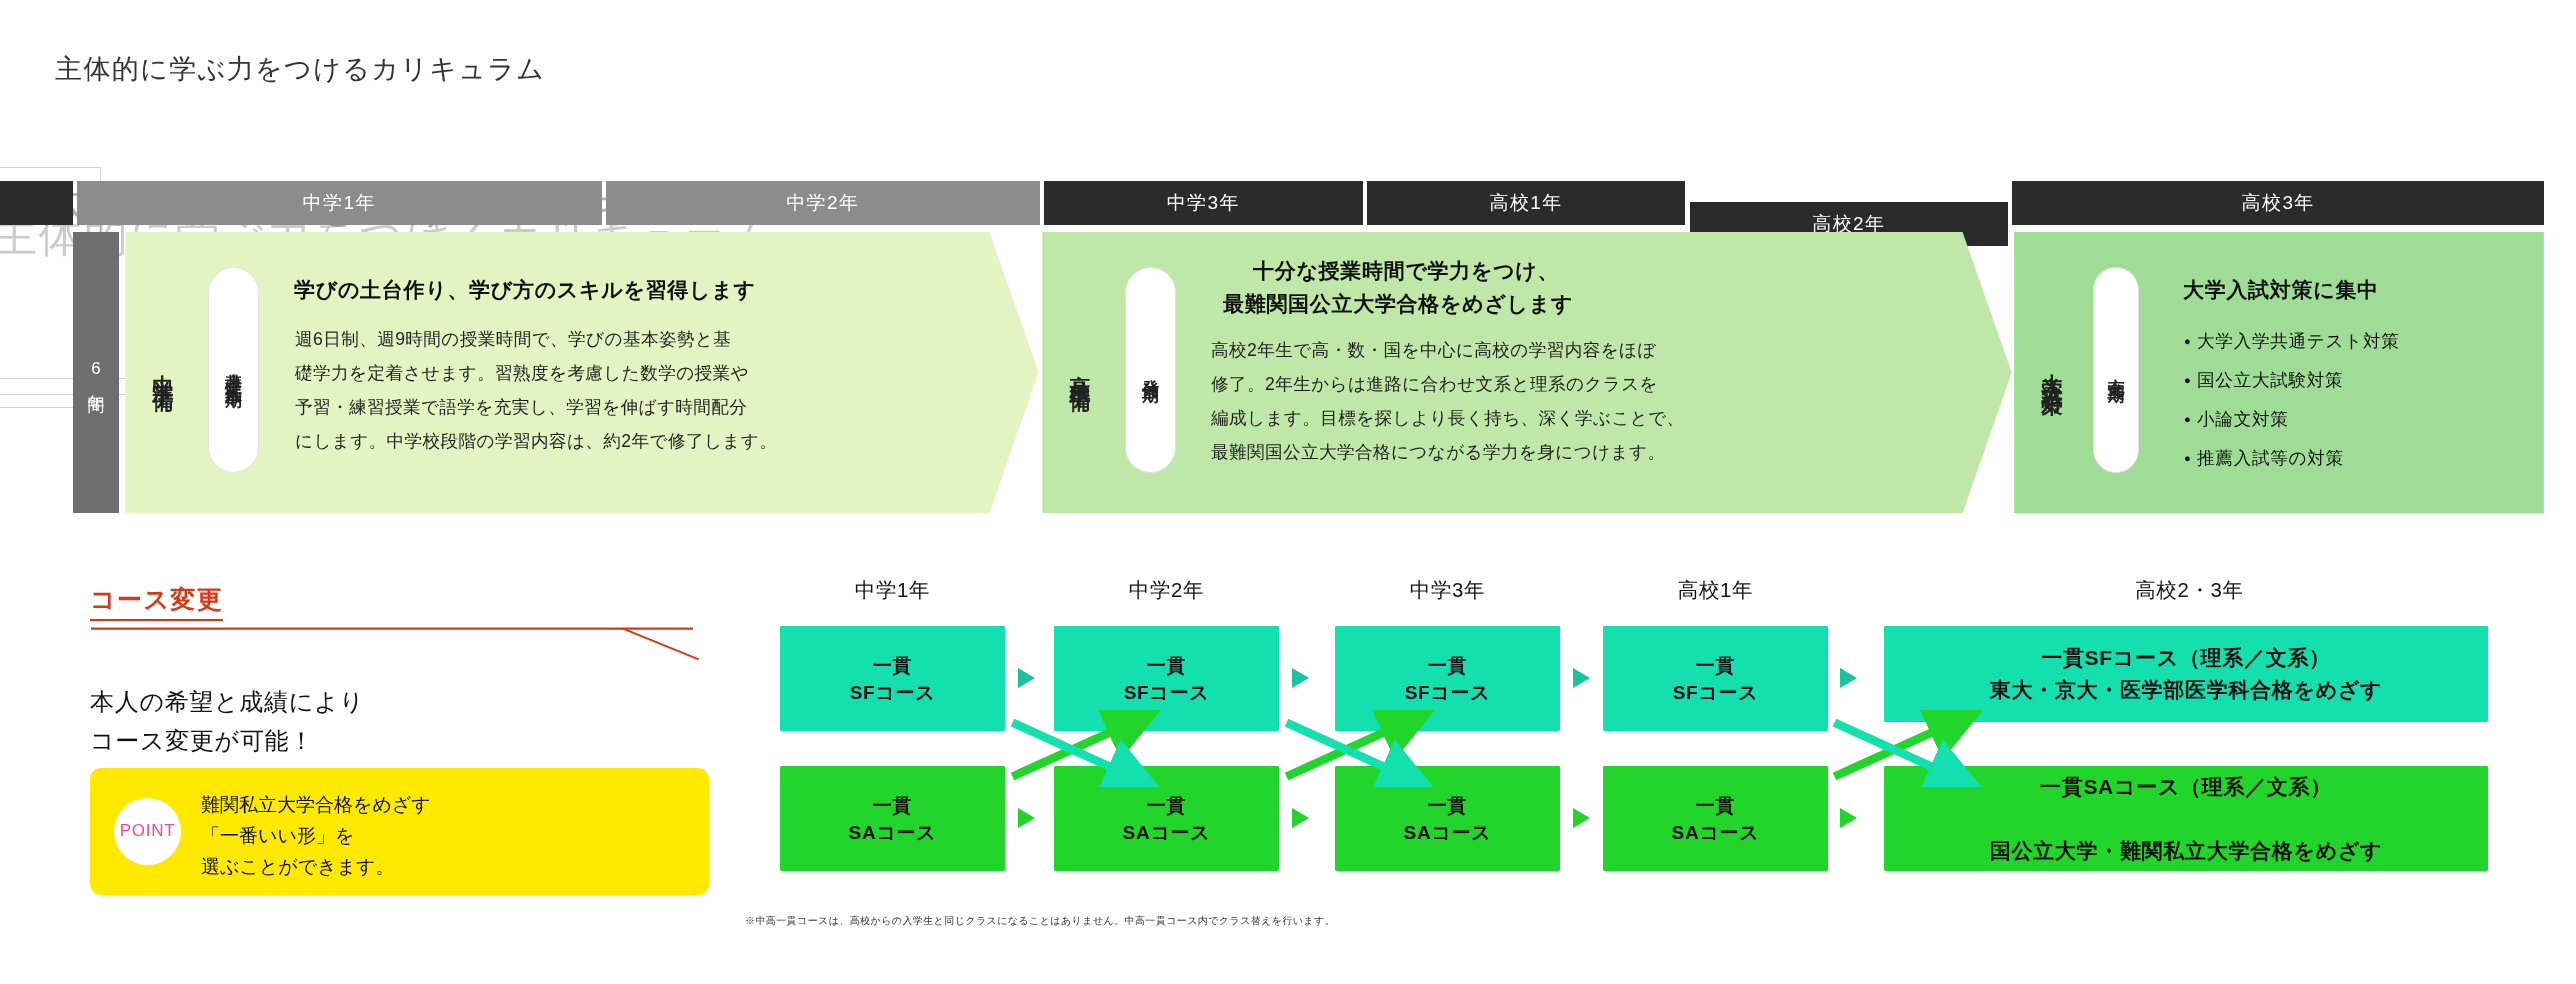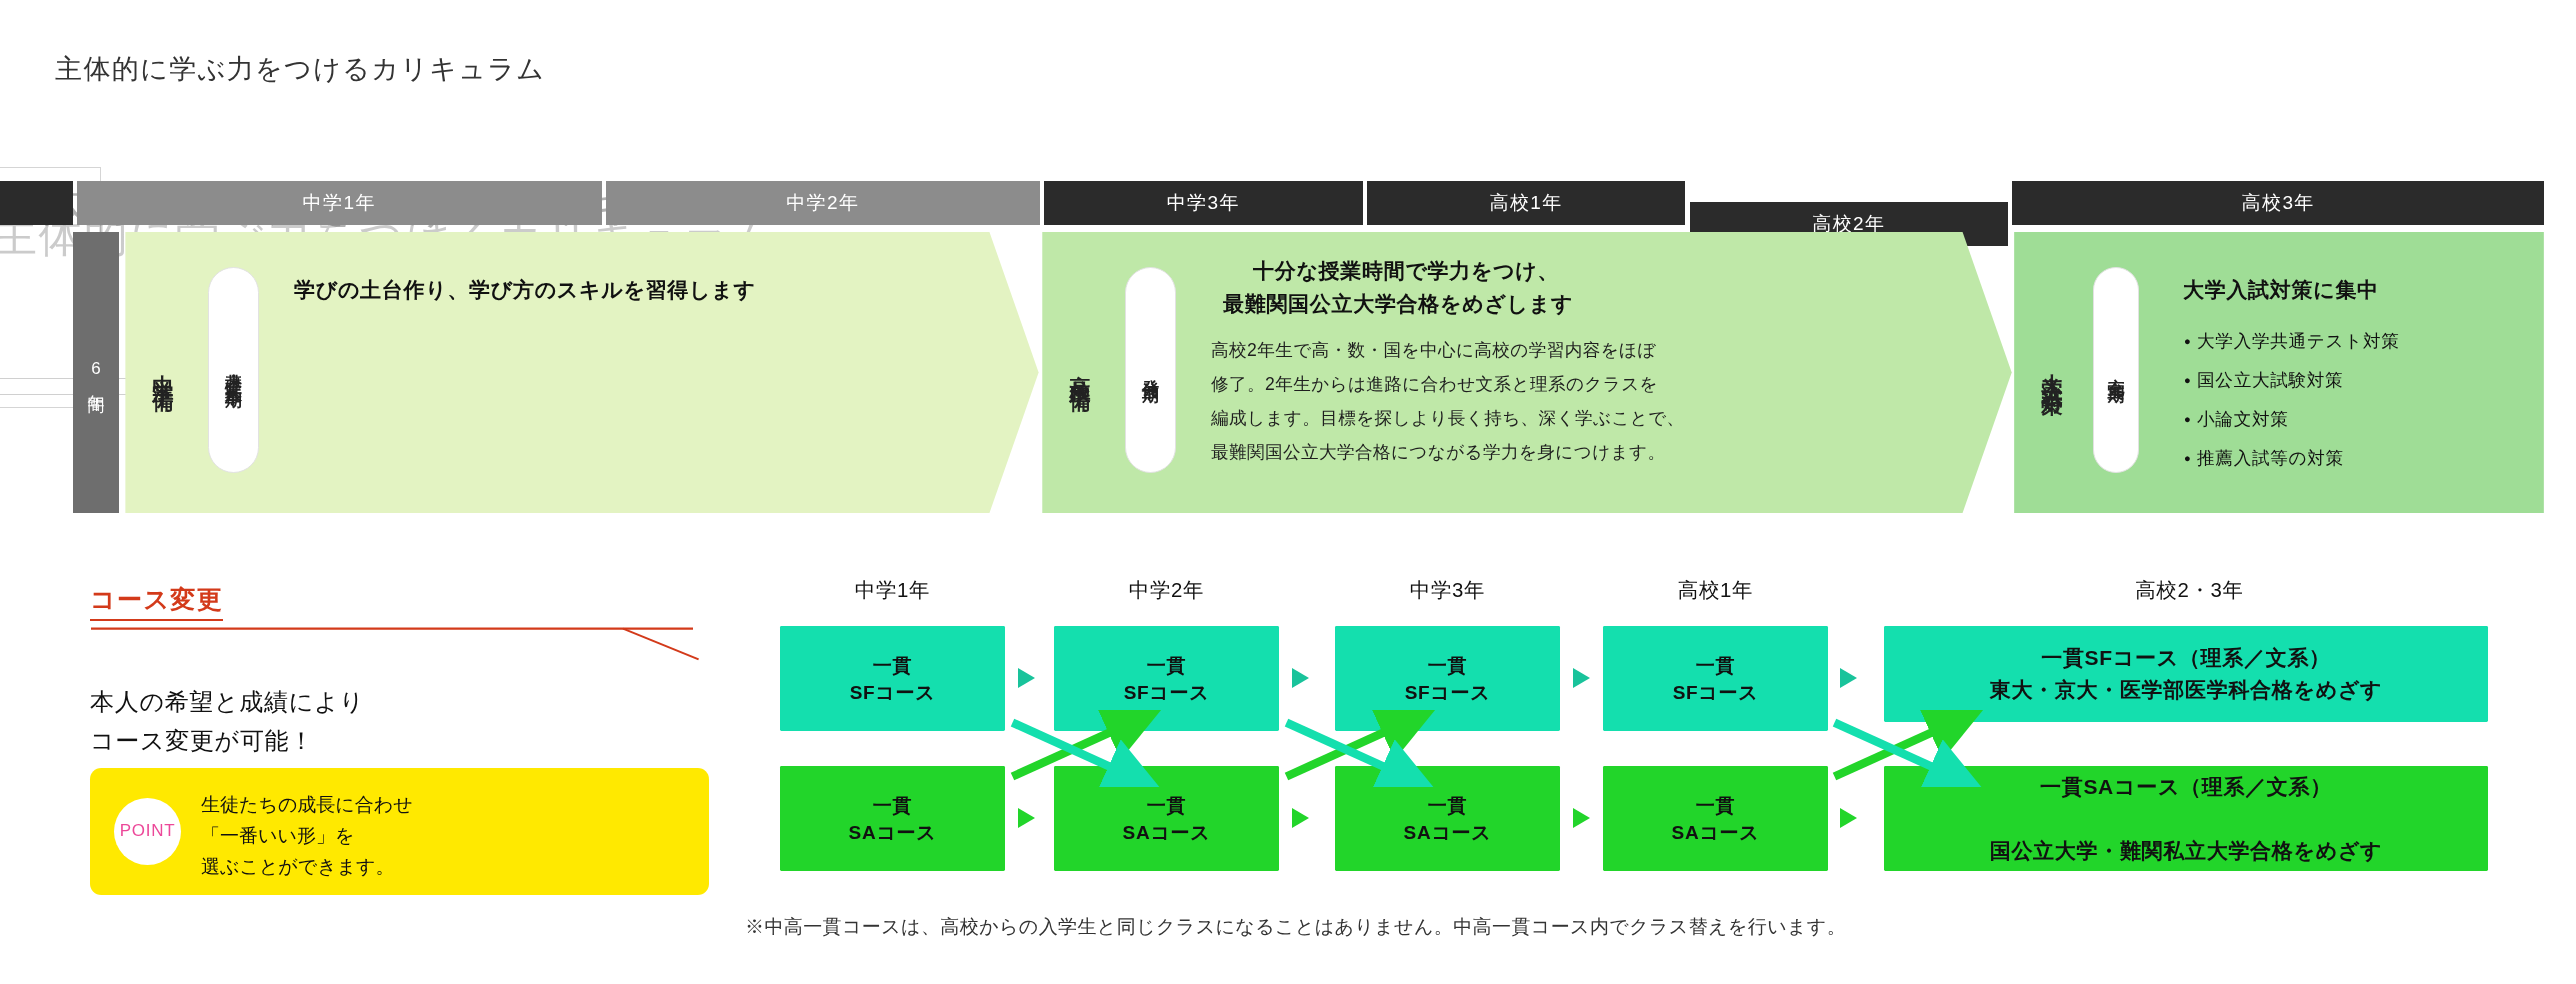--- a/index.html
+++ b/index.html
@@ -272,21 +272,21 @@
     border-left: 17px solid #19c39b;
     border-top: 10.5px solid transparent;
     border-bottom: 10.5px solid transparent;
   }
   .cross-svg { position: absolute; }
 
   .footnote {
     position: absolute;
     left: 745px;
     top: 914px;
-    font-size: 19px;
+    font-size: 10px;
     color: #333;
     letter-spacing: 0.4px;
   }
 </style>
 </head>
 <body>
 
 <div class="ghost-box"></div>
 <div class="ghost-title">主体的に学ぶ力をつけるカリキュラム</div>
 <div class="ghost-title two">主体的に学ぶ力をつけるカリキュラム</div>
@@ -311,20 +311,26 @@
 
   <div class="stage" style="left:125px; width:914px;">
     <div class="chev">
       <svg width="914" height="281" viewBox="0 0 1300 400">
         <polygon points="0,0 1230,0 1300,200 1230,400 0,400" fill="#e3f3c2"></polygon>
       </svg>
     </div>
     <div class="stage-vertical" style="left:14px;">中学準備</div>
     <div class="pill" style="left:83px;">基礎・基本期</div>
     <div class="stage-head" style="left:169px; top:44px;">学びの土台作り、学び方のスキルを習得します</div>
+    <div class="stage-body" style="left:170px; top:90px;">
+      <div>週6日制、週9時間の授業時間で、学びの基本姿勢と基</div>
+      <div>礎学力を定着させます。習熟度を考慮した数学の授業や</div>
+      <div>予習・練習授業で語学を充実し、学習を伸ばす時間配分</div>
+      <div>にします。中学校段階の学習内容は、約2年で修了します。</div>
+    </div>
   </div>
 
   <div class="stage" style="left:1042px; width:970px;">
     <div class="chev">
       <svg width="970" height="281" viewBox="0 0 1380 400">
         <polygon points="0,0 1310,0 1380,200 1310,400 0,400" fill="#bfe8a8"></polygon>
       </svg>
     </div>
     <div class="stage-vertical" style="left:14px;">高校準備</div>
     <div class="pill" style="left:83px;">発信期</div>
@@ -364,21 +370,21 @@
   </svg>
 </div>
 <div class="course-change-desc">
   <div>本人の希望と成績により</div>
   <div>コース変更が可能！</div>
 </div>
 
 <div class="point-box">
   <div class="point-circle">POINT</div>
   <div class="point-text">
-    <div>生徒たちの成長に合わせ</div>
+    <div>難関私立大学合格をめざす</div>
     <div>「一番いい形」を</div>
     <div>選ぶことができます。</div>
   </div>
 </div>
 
 <div class="flow-head" style="left:773px; top:576px; width:239px;">中学1年</div>
 <div class="flow-head" style="left:1047px; top:576px; width:239px;">中学2年</div>
 <div class="flow-head" style="left:1328px; top:576px; width:239px;">中学3年</div>
 <div class="flow-head" style="left:1596px; top:576px; width:239px;">高校1年</div>
 <div class="flow-head" style="left:1891px; top:576px; width:597px;">高校2・3年</div>

